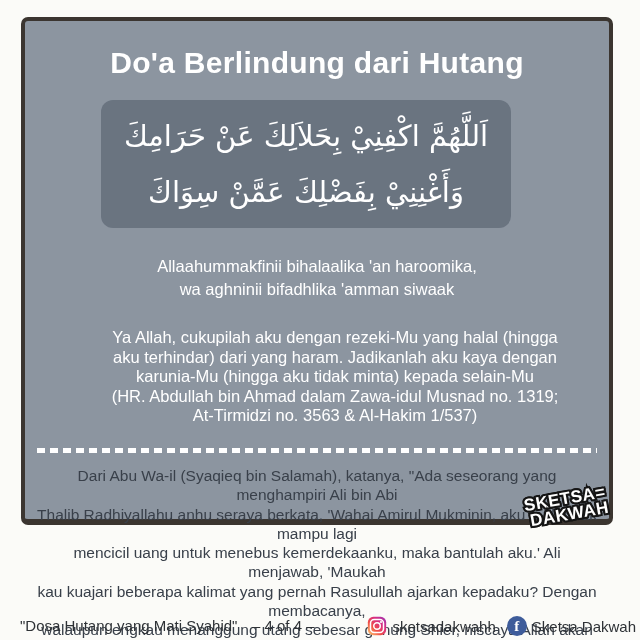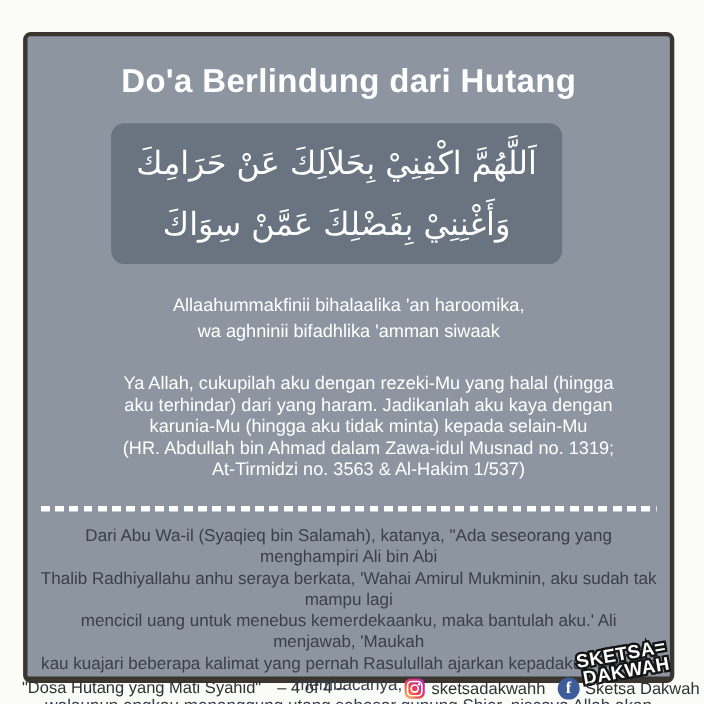--- a/index.html
+++ b/index.html
@@ -2,21 +2,21 @@
 <html><head>
 <meta charset="utf-8">
 <style>
   html,body{margin:0;padding:0;}
   body{
     width:640px;height:640px;position:relative;overflow:hidden;
     background:#FBFBF8;
     font-family:"Liberation Sans", sans-serif;
   }
   .card{
-    position:absolute;left:21px;top:29px;width:592px;height:592px;
+    position:absolute;left:21px;top:17px;width:592px;height:508px;
     box-sizing:border-box;
     background:#8C95A0;
     border:4px solid #3B3530;border-bottom-width:6px;border-radius:7px;
   }
   .title{
     margin:25px 0 0;padding:0;
     font-size:30px;font-weight:800;letter-spacing:0.3px;
     color:#FFFFFF;text-align:center;
   }
   .arabic-box{

